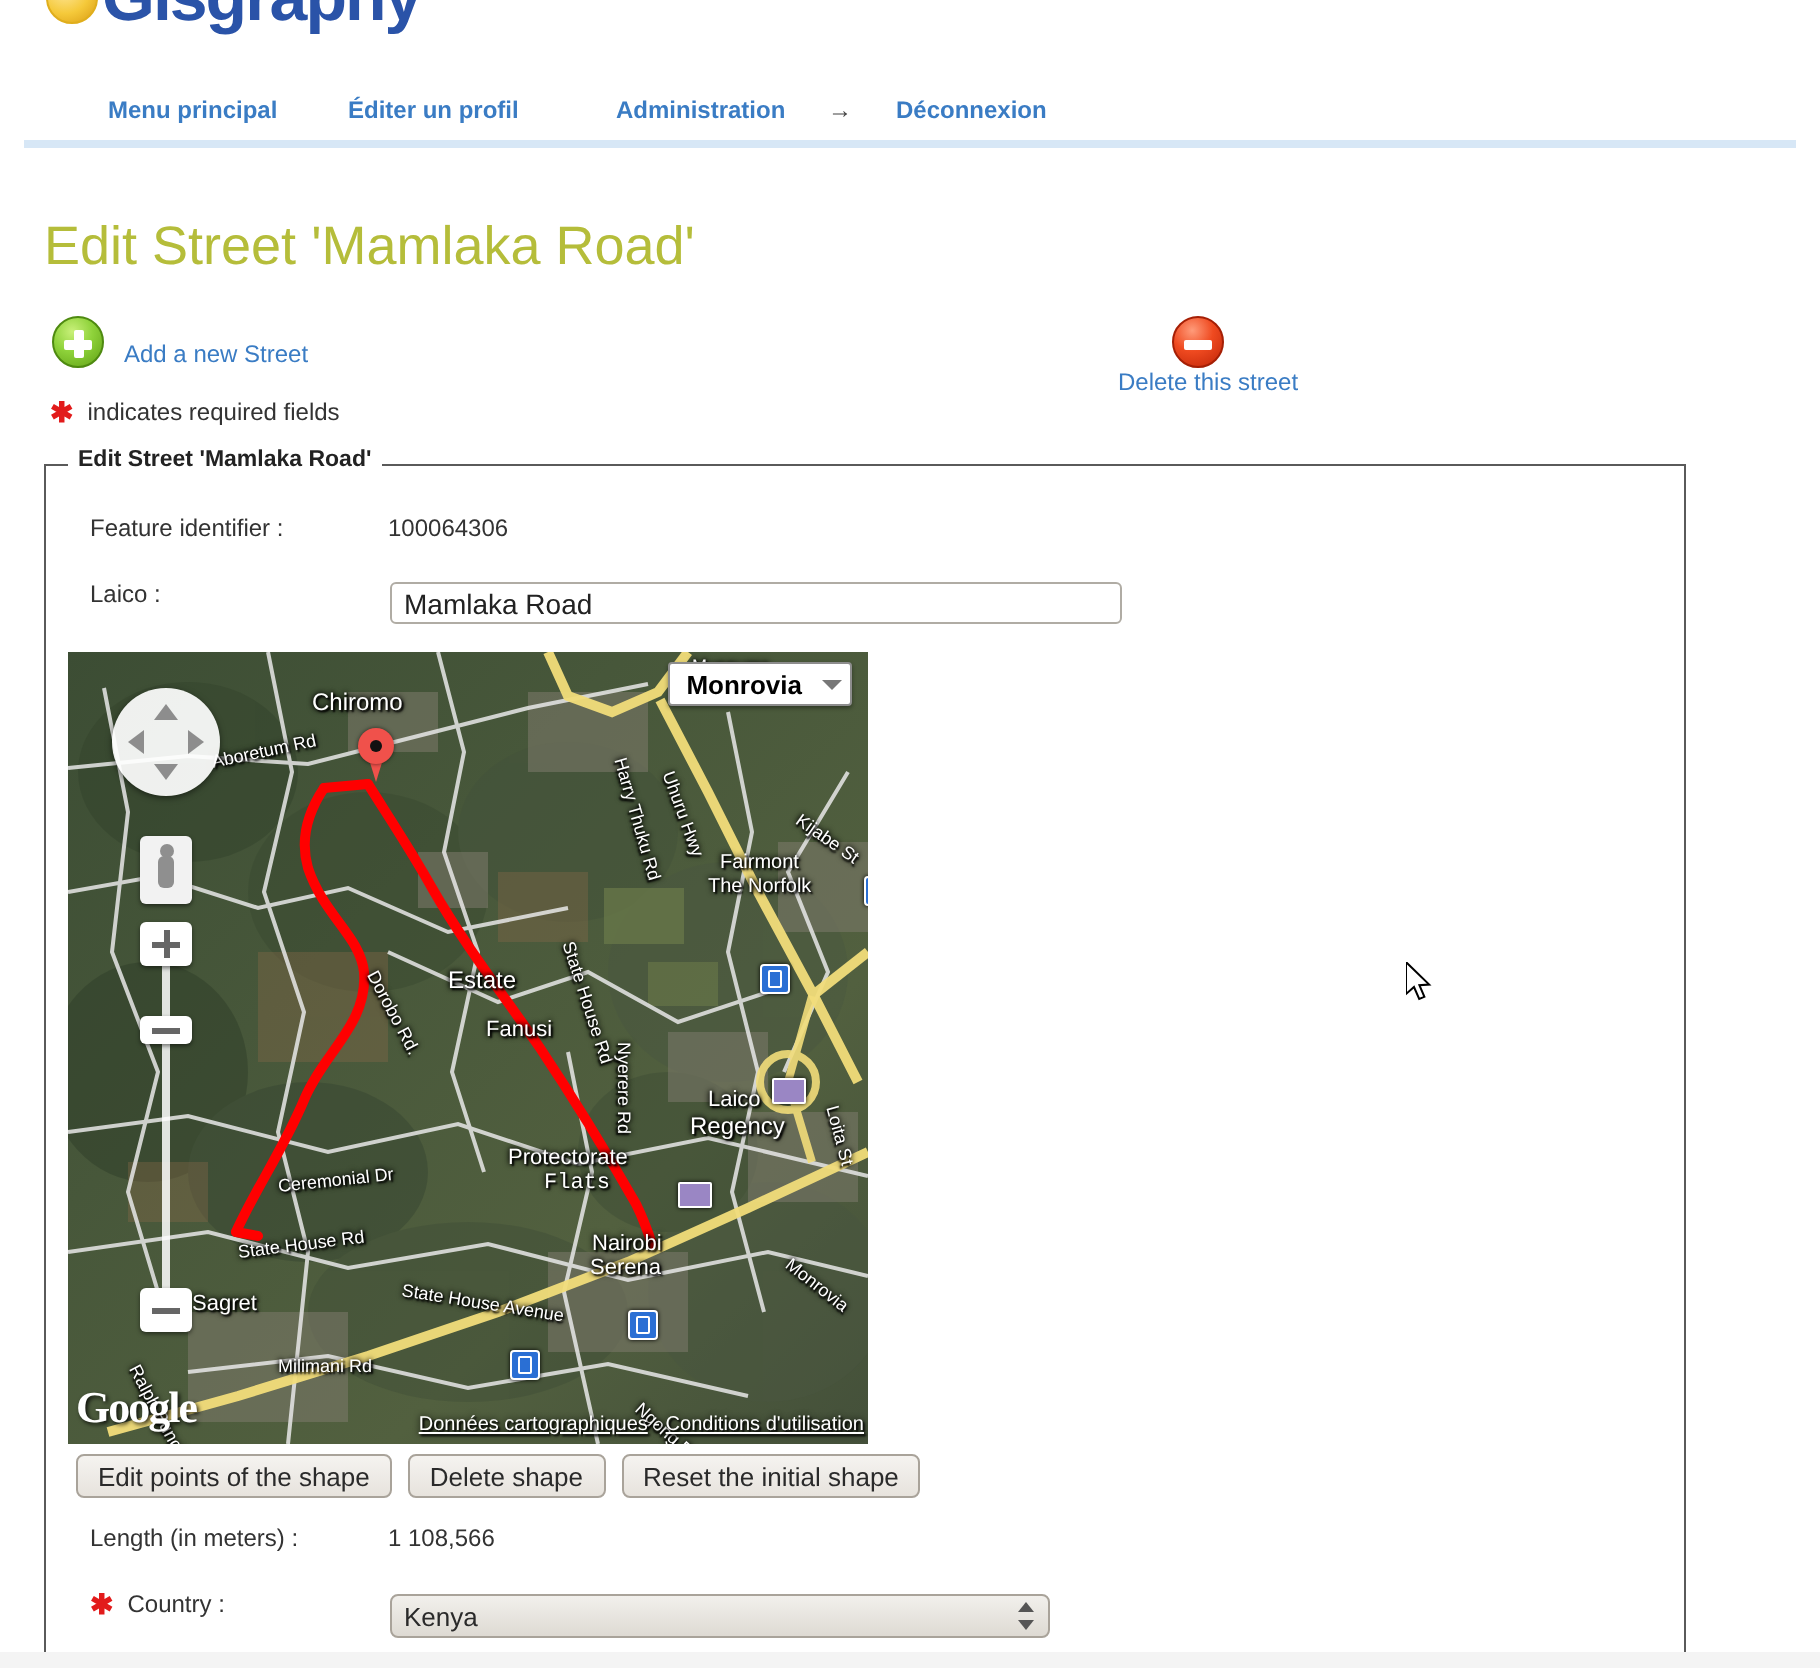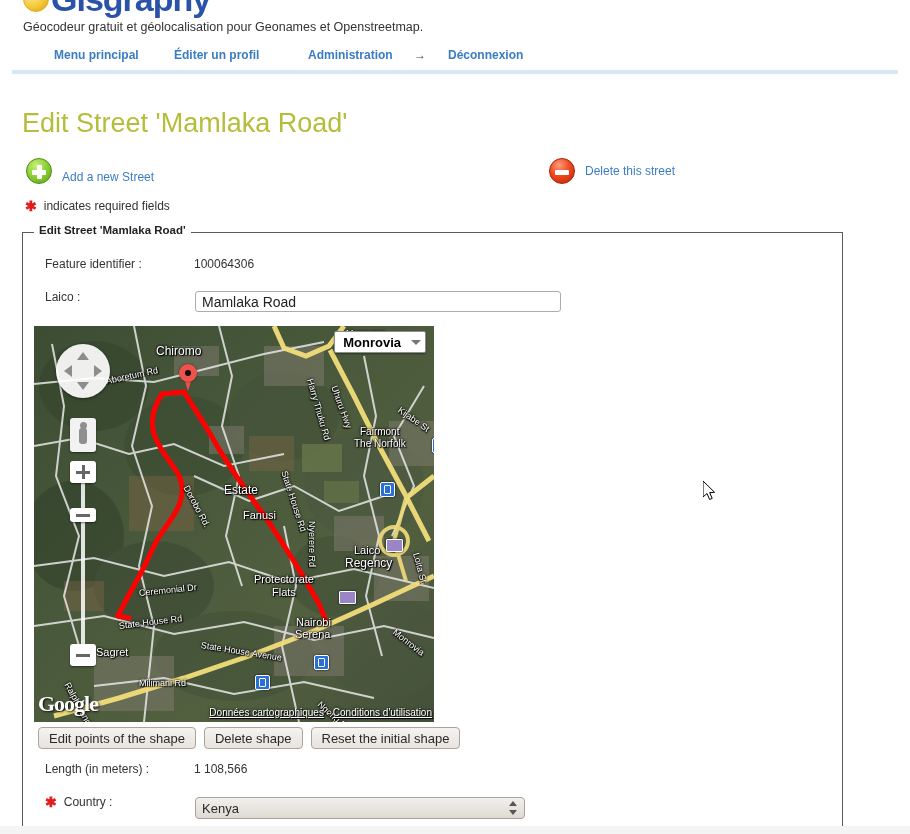--- a/index.html
+++ b/index.html
@@ -26,21 +26,21 @@
   #nav-arrow{position:absolute;top:0;left:414px;font-size:12px;color:#444;}
   #nav-underline{position:absolute;left:12px;top:70px;width:886px;height:4px;background:#d7e7f6;}
 
   
   #page-title{position:absolute;left:22px;top:108px;font-size:27px;color:#b5bd3a;
       font-weight:normal;white-space:nowrap;}
 
   
   .action-row{position:absolute;height:26px;display:flex;align-items:center;}
   #add-street-row{left:26px;top:158px;align-items:flex-end;}
-  #delete-street-row{left:549px;top:158px;}
+  #delete-street-row{left:549px;top:158px;flex-direction:column;}
   .icon-circle{width:26px;height:26px;border-radius:50%;position:relative;
     box-sizing:border-box;flex:0 0 auto;}
   .icon-green{background:radial-gradient(circle at 38% 28%,#c9f07a 0%,#8ed23a 45%,#5fa014 100%);
     border:1px solid #4e8a10;}
   .icon-red{background:radial-gradient(circle at 38% 26%,#ff9b7a 0%,#ef4a20 45%,#bf2407 100%);
     border:1px solid #a51f05;}
   .icon-green::before,.icon-green::after,.icon-red::before{
     content:"";position:absolute;background:#fff;border-radius:1px;}
   .icon-green::before{left:5px;top:10.5px;width:14px;height:5px;}
   .icon-green::after{left:9.5px;top:6px;width:5px;height:14px;}
@@ -155,21 +155,20 @@
 </head>
 <body>
 
 <div id="header">
 
   <div id="logo">
     <div id="logo-globe"></div>
     <div id="logo-text">Gisgraphy</div>
   </div>
 
-  <div id="tagline">Géocodeur gratuit et géolocalisation pour Geonames et Openstreetmap.</div>
 
   <div id="nav">
     <a class="nav-item" style="left:54px">Menu principal</a>
     <a class="nav-item" style="left:174px">Éditer un profil</a>
     <a class="nav-item" style="left:308px">Administration</a>
     <span id="nav-arrow">→</span>
     <a class="nav-item" style="left:448px">Déconnexion</a>
   </div>
 
   <div id="nav-underline"></div>
@@ -285,21 +284,21 @@
   </svg>
 
   <div id="map-labels">
       <div class="maplabel" style="left: 122px; top: 18px; font-size: 12px;">Chiromo</div>
       <div class="maplabel" style="left: 72px; top: 50px; font-size: 9px; transform: rotate(-12deg); transform-origin: left center;">Aboretum Rd</div>
       <div class="maplabel" style="left: 190px; top: 157px; font-size: 12px;">Estate</div>
       <div class="maplabel" style="left: 198px; top: 183px; font-size: 11px; margin-left: 11px;">Fanusi</div>
       <div class="maplabel" style="left: 152px; top: 155px; font-size: 9px; transform: rotate(62deg); transform-origin: left center;">Dorobo Rd.</div>
       <div class="maplabel" style="left: 250px; top: 140px; font-size: 9px; transform: rotate(72deg); transform-origin: left center;">State House Rd</div>
       <div class="maplabel" style="left: 220px; top: 247px; font-size: 11px;">Protectorate</div>
-      <div class="maplabel" style="left: 238px; top: 260px; font-size: 11px;">Flats</div>
+      <div class="maplabel" style="left: 238px; top: 260px; font-size: 11px; font-family: Liberation Mono, monospace;">Flats</div>
       <div class="maplabel" style="left: 262px; top: 290px; font-size: 11px;">Nairobi</div>
       <div class="maplabel" style="left: 261px; top: 302px; font-size: 11px;">Serena</div>
       <div class="maplabel" style="left: 278px; top: 190px; font-size: 9px; transform: rotate(90deg); transform-origin: left center;">Nyerere Rd</div>
       <div class="maplabel" style="left: 320px; top: 218px; font-size: 11px;">Laico</div>
       <div class="maplabel" style="left: 311px; top: 230px; font-size: 12px;">Regency</div>
       <div class="maplabel" style="left: 105px; top: 262px; font-size: 9px; transform: rotate(-6deg); transform-origin: left center;">Ceremonial Dr</div>
       <div class="maplabel" style="left: 85px; top: 295px; font-size: 9px; transform: rotate(-7deg); transform-origin: left center;">State House Rd</div>
       <div class="maplabel" style="left: 167px; top: 314px; font-size: 9px; transform: rotate(9deg); transform-origin: left center;">State House Avenue</div>
       <div class="maplabel" style="left: 62px; top: 320px; font-size: 11px;">Sagret</div>
       <div class="maplabel" style="left: 105px; top: 352px; font-size: 9px;">Milimani Rd</div>

